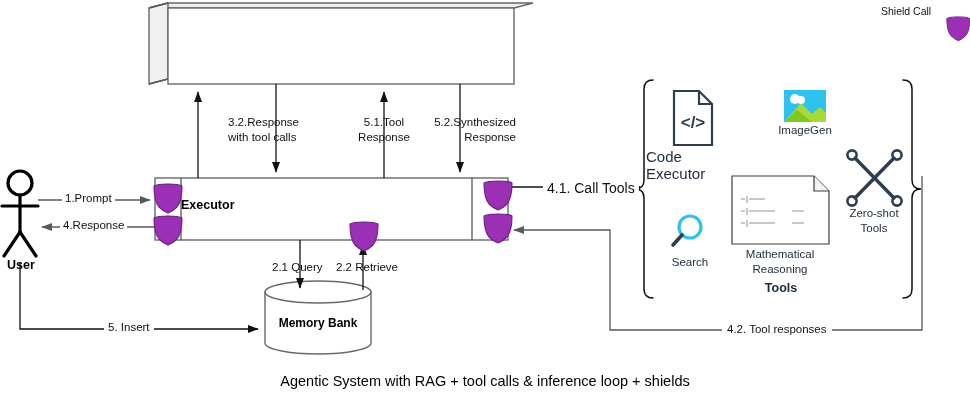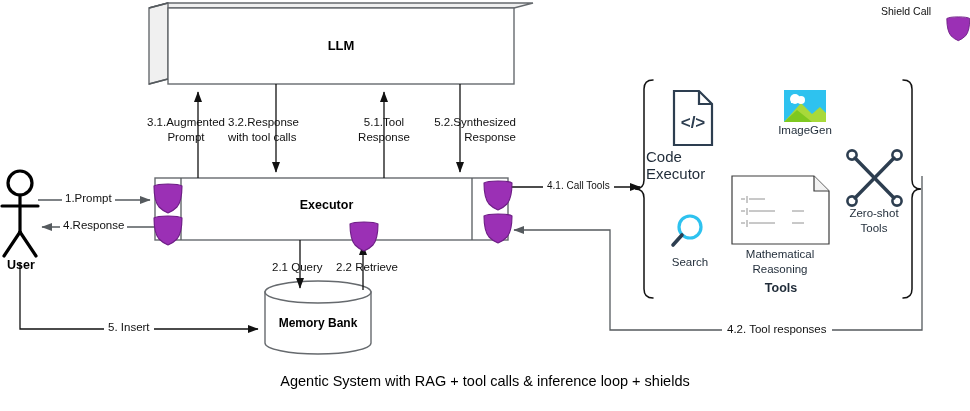--- a/index.html
+++ b/index.html
@@ -121,53 +121,48 @@
     <path d="M160,216 q11,0 14,2 q0,15 -5,21 q-4,4 -9,6 q-5,-2 -9,-6 q-5,-6 -5,-21 q3,-2 14,-2 z" transform="translate(8,0)"></path>
     <path d="M160,184 q11,0 14,2 q0,15 -5,21 q-4,4 -9,6 q-5,-2 -9,-6 q-5,-6 -5,-21 q3,-2 14,-2 z" transform="translate(338,-3)"></path>
     <path d="M160,216 q11,0 14,2 q0,15 -5,21 q-4,4 -9,6 q-5,-2 -9,-6 q-5,-6 -5,-21 q3,-2 14,-2 z" transform="translate(338,-2)"></path>
     <path d="M160,184 q11,0 14,2 q0,15 -5,21 q-4,4 -9,6 q-5,-2 -9,-6 q-5,-6 -5,-21 q3,-2 14,-2 z" transform="translate(204,38)"></path>
     <path d="M160,184 q11,0 14,2 q0,15 -5,21 q-4,4 -9,6 q-5,-2 -9,-6 q-5,-6 -5,-21 q3,-2 14,-2 z" transform="translate(700,-175) scale(0.82) translate(155,50)"></path>
   </g>
 </svg>
 
 <div style="position:absolute;left:0;top:0;width:970px;height:411px;">
 
-  <div style="position:absolute;left:168px;top:38px;width:346px;text-align:center;font-size:13px;font-weight:bold;color:#000;">LLM</div>
 
-  <div style="position:absolute;left:181px;top:198px;width:291px;text-align:center;font-size:12.5px;font-weight:bold;color:#000;">Executor</div>
+  <div style="position:absolute;left:181px;top:198px;width:291px;text-align:left;font-size:12.5px;font-weight:bold;color:#000;">Executor</div>
 
   <div style="position:absolute;left:265px;top:316px;width:106px;text-align:center;font-size:12px;font-weight:bold;color:#000;">Memory Bank</div>
 
   <div style="position:absolute;left:0px;top:258px;width:42px;text-align:center;font-size:12.5px;font-weight:bold;color:#000;">User</div>
 
-  <div style="position:absolute;left:138px;top:115px;width:96px;text-align:center;font-size:11.5px;line-height:15px;color:#111;">
-    <div>3.1.Augmented</div>
-    <div>Prompt</div>
-  </div>
   <div style="position:absolute;left:228px;top:115px;width:96px;text-align:left;font-size:11.5px;line-height:15px;color:#111;">
     <div>3.2.Response</div>
     <div>with tool calls</div>
   </div>
   <div style="position:absolute;left:341px;top:115px;width:86px;text-align:center;font-size:11.5px;line-height:15px;color:#111;">
     <div>5.1.Tool</div>
     <div>Response</div>
   </div>
   <div style="position:absolute;left:424px;top:115px;width:92px;text-align:right;font-size:11.5px;line-height:15px;color:#111;">
     <div>5.2.Synthesized</div>
     <div>Response</div>
   </div>
 
   <div style="position:absolute;left:62px;top:192px;font-size:11.5px;color:#111;background:#fff;padding:0 3px;">1.Prompt</div>
   <div style="position:absolute;left:60px;top:219px;font-size:11.5px;color:#111;background:#fff;padding:0 3px;">4.Response</div>
   <div style="position:absolute;left:104px;top:321px;font-size:11.5px;color:#111;background:#fff;padding:0 4px;">5. Insert</div>
 
   <div style="position:absolute;left:272px;top:261px;font-size:11.5px;color:#111;">2.1 Query</div>
   <div style="position:absolute;left:336px;top:261px;font-size:11.5px;color:#111;">2.2 Retrieve</div>
 
-  <div style="position:absolute;left:543px;top:180px;font-size:10px;color:#111;background:#fff;padding:0 4px;">4.1. Call Tools</div>
+  <div style="position:absolute;left:543px;top:180px;font-size:14px;color:#111;background:#fff;padding:0 4px;">4.1. Call Tools</div>
   <div style="position:absolute;left:722px;top:323px;font-size:11.5px;color:#111;background:#fff;padding:0 5px;">4.2. Tool responses</div>
 
   <div style="position:absolute;left:646px;top:148px;width:94px;text-align:left;font-size:15px;color:#1f2b38;">Code Executor</div>
   <div style="position:absolute;left:763px;top:124px;width:84px;text-align:center;font-size:11.5px;color:#1f2b38;">ImageGen</div>
   <div style="position:absolute;left:661px;top:256px;width:58px;text-align:center;font-size:11.5px;color:#1f2b38;">Search</div>
   <div style="position:absolute;left:730px;top:247px;width:100px;text-align:center;font-size:11.5px;line-height:15px;color:#1f2b38;">
     <div>Mathematical</div>
     <div>Reasoning</div>
   </div>
   <div style="position:absolute;left:833px;top:206px;width:82px;text-align:center;font-size:11.5px;line-height:15px;color:#1f2b38;">

